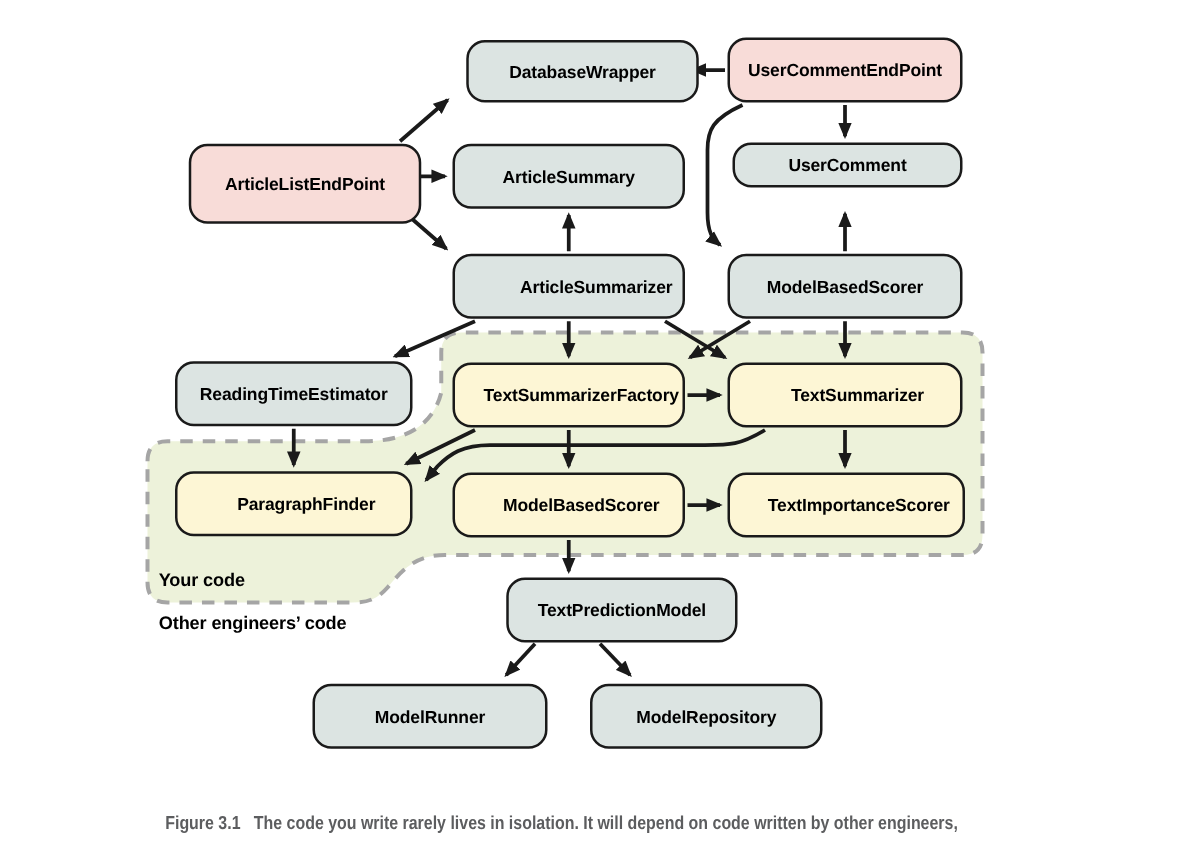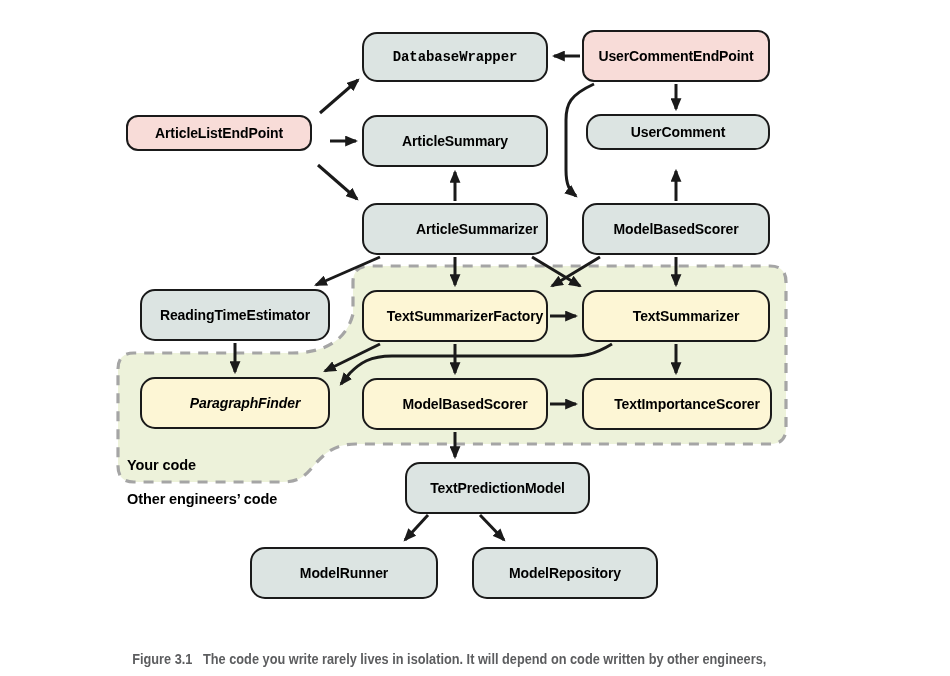--- a/index.html
+++ b/index.html
@@ -9,21 +9,21 @@
   }
   .layer{position:absolute;left:0;top:0;}
   .node{
     position:absolute;box-sizing:border-box;
     border:2.6px solid var(--box-border,#1a1a1a);
     border-radius:15px;
     display:flex;align-items:center;justify-content:center;
     font-weight:700;font-size:14px;color:#000;
     letter-spacing:-0.1px;
   }
-  .node.pink{background:var(--pink,#f8dcd8);border-radius:12px;}
+  .node.pink{background:var(--pink,#f8dcd8);}
   .node.gray{background:var(--gray,#dce4e2);}
   .node.yellow{background:var(--yellow,#fdf6d5);padding-left:20px;}
   .region-label{
     position:absolute;font-weight:700;font-size:14.5px;color:#000;
     letter-spacing:-0.1px;white-space:nowrap;
   }
   .caption{
     position:absolute;left:118px;top:627px;
     font-weight:700;font-size:15px;line-height:21px;
     color:var(--caption,#5c5d5f);
@@ -70,31 +70,31 @@
         <path d="M676 344 L676 373" marker-end="url(#ah)"></path>
         <path d="M455 344 L455 373" marker-end="url(#ah)"></path>
         <path d="M550 404 L576 404" marker-end="url(#ah)"></path>
         <path d="M455 432 L455 457" marker-end="url(#ah)"></path>
         <path d="M428 515 L405 540" marker-end="url(#ah)"></path>
         <path d="M480 515 L504 540" marker-end="url(#ah)"></path>
       </g>
   </svg>
 
   <div id="nodes" class="layer">
-      <div class="node gray" style="left: 362px; top: 32px; width: 186px; height: 50px; font-family: Liberation Mono, monospace;">DatabaseWrapper</div>
+      <div class="node gray" style="left: 373px; top: 32px; width: 186px; height: 50px;">DatabaseWrapper</div>
       <div class="node pink" style="left: 582px; top: 30px; width: 188px; height: 52px;">UserCommentEndPoint</div>
-      <div class="node pink" style="left: 126px; top: 115px; width: 186px; height: 36px;">ArticleListEndPoint</div>
+      <div class="node pink" style="left: 151px; top: 115px; width: 186px; height: 64px;">ArticleListEndPoint</div>
       <div class="node gray" style="left: 362px; top: 115px; width: 186px; height: 52px;">ArticleSummary</div>
       <div class="node gray" style="left: 586px; top: 114px; width: 184px; height: 36px;">UserComment</div>
       <div class="node gray" style="left: 362px; top: 203px; width: 186px; height: 52px; padding-left: 44px;">ArticleSummarizer</div>
       <div class="node gray" style="left: 582px; top: 203px; width: 188px; height: 52px;">ModelBasedScorer</div>
       <div class="node gray" style="left: 140px; top: 289px; width: 190px; height: 52px;">ReadingTimeEstimator</div>
       <div class="node yellow" style="left: 362px; top: 290px; width: 186px; height: 52px;">TextSummarizerFactory</div>
       <div class="node yellow" style="left: 582px; top: 290px; width: 188px; height: 52px;">TextSummarizer</div>
-      <div class="node yellow" style="left: 140px; top: 377px; width: 190px; height: 52px; font-style: italic;">ParagraphFinder</div>
+      <div class="node yellow" style="left: 140px; top: 377px; width: 190px; height: 52px;">ParagraphFinder</div>
       <div class="node yellow" style="left: 362px; top: 378px; width: 186px; height: 52px;">ModelBasedScorer</div>
       <div class="node yellow" style="left: 582px; top: 378px; width: 190px; height: 52px;">TextImportanceScorer</div>
       <div class="node gray" style="left: 362px; top: 462px; width: 185px; height: 52px; margin-left: 43px;">TextPredictionModel</div>
       <div class="node gray" style="left: 250px; top: 547px; width: 188px; height: 52px;">ModelRunner</div>
       <div class="node gray" style="left: 472px; top: 547px; width: 186px; height: 52px;">ModelRepository</div>
     </div>
 
   <div class="region-label" style="left:127px;top:457px">Your code</div>
   <div class="region-label" style="left:127px;top:491px">Other engineers’ code</div>
 

